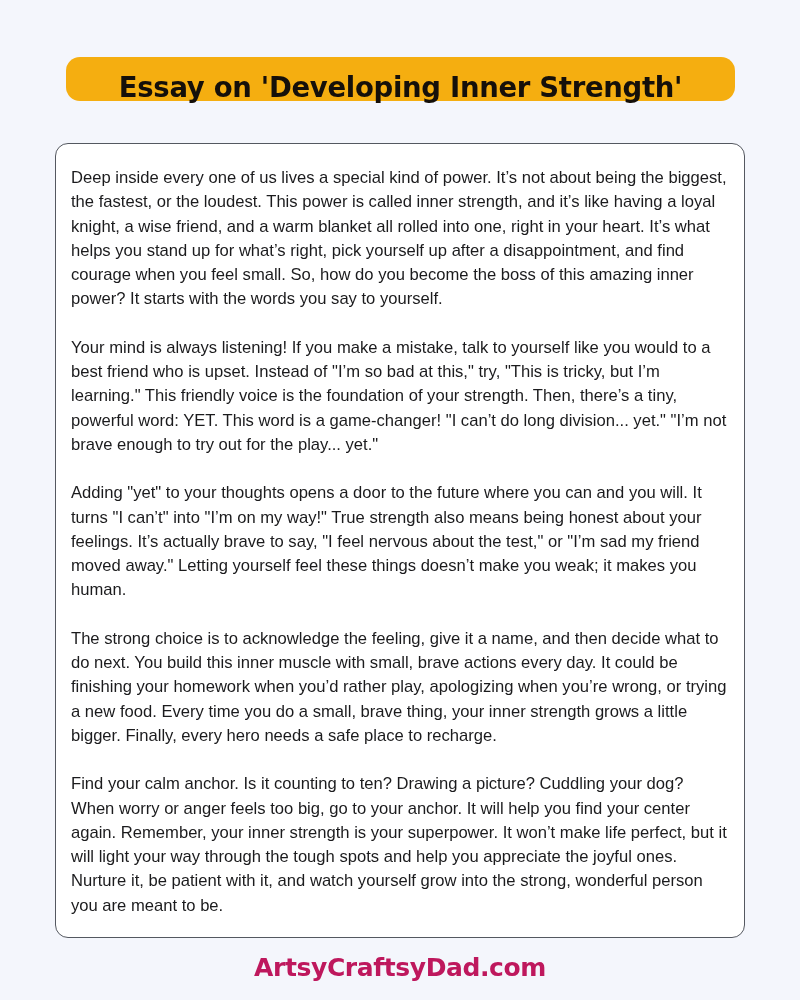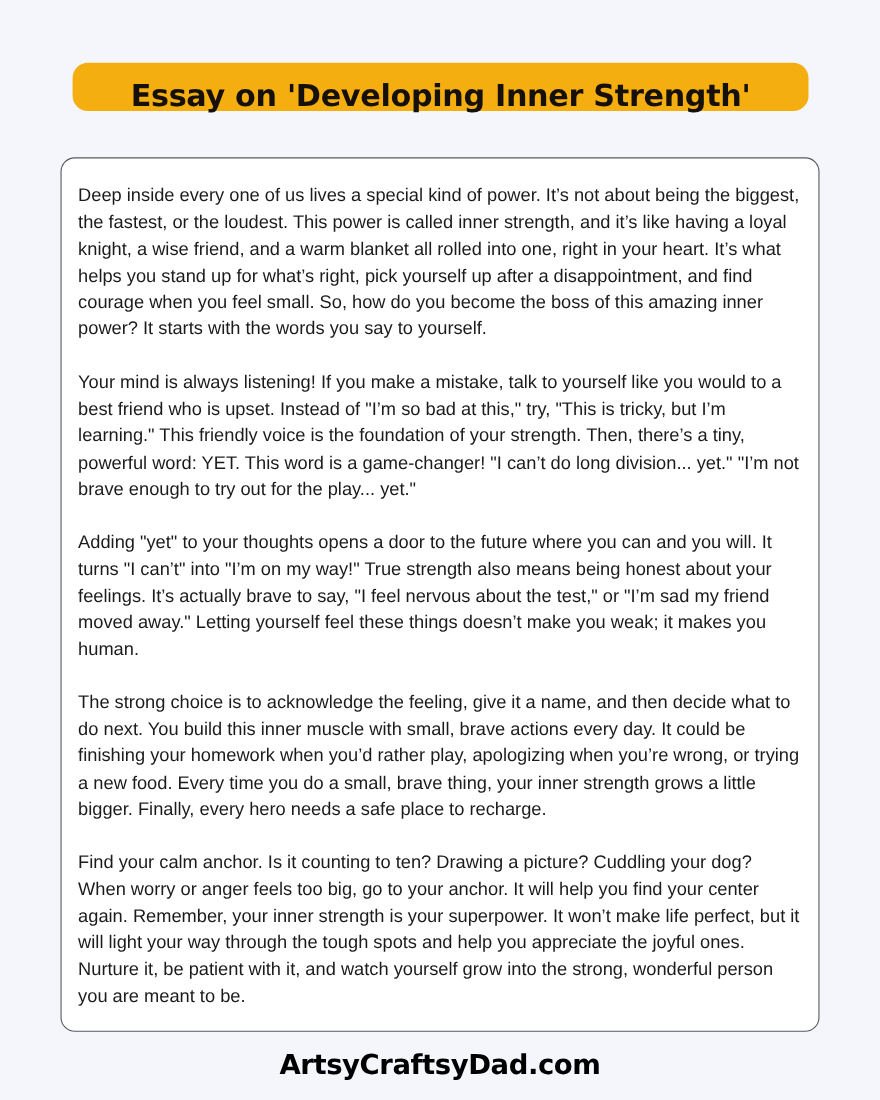--- a/index.html
+++ b/index.html
@@ -69,21 +69,21 @@
   .footer-brand {
     position: absolute;
     left: 0;
     top: 955px;
     width: 800px;
     text-align: center;
     font-family: "DejaVu Sans", sans-serif;
     font-weight: bold;
     font-size: 25px;
     letter-spacing: -0.4px;
-    color: #000000;
+    color: #be185d;
     line-height: 1;
   }
 </style>
 </head>
 <body>
 
 <div class="page">
 
   <div class="title-banner">
     <span class="title-text">Essay on 'Developing Inner Strength'</span>

